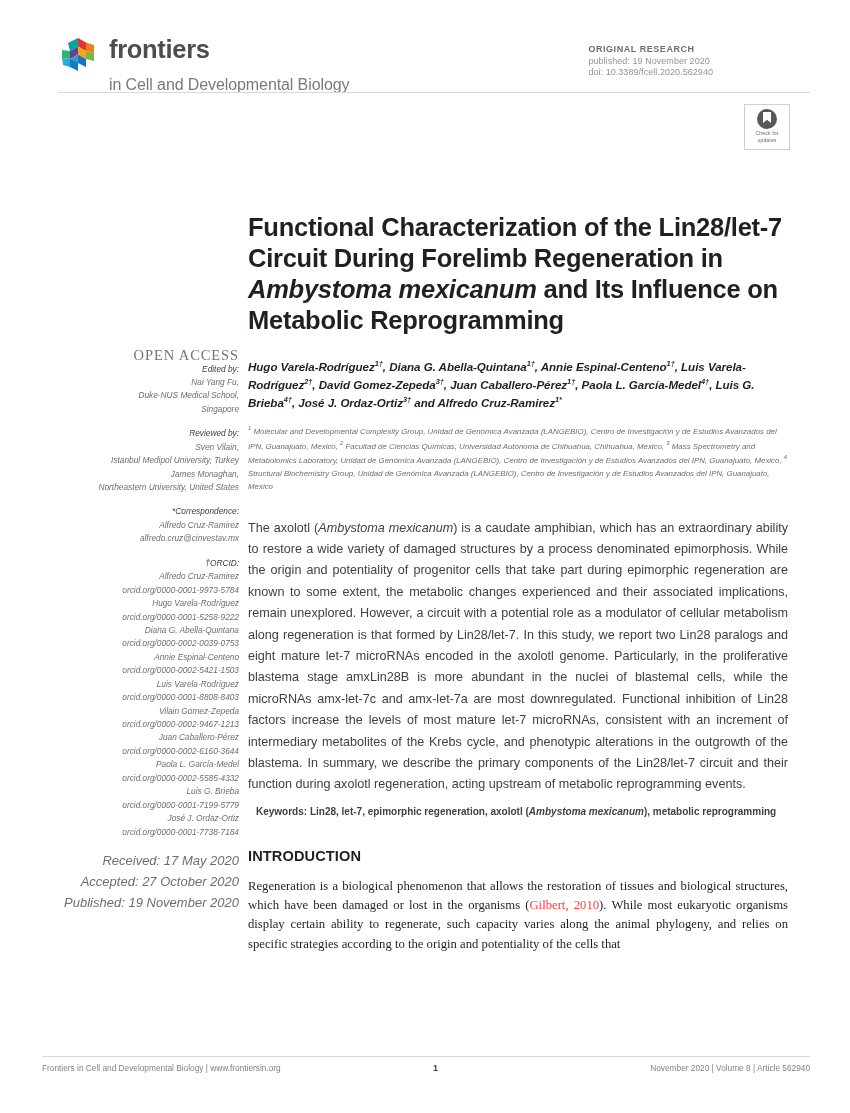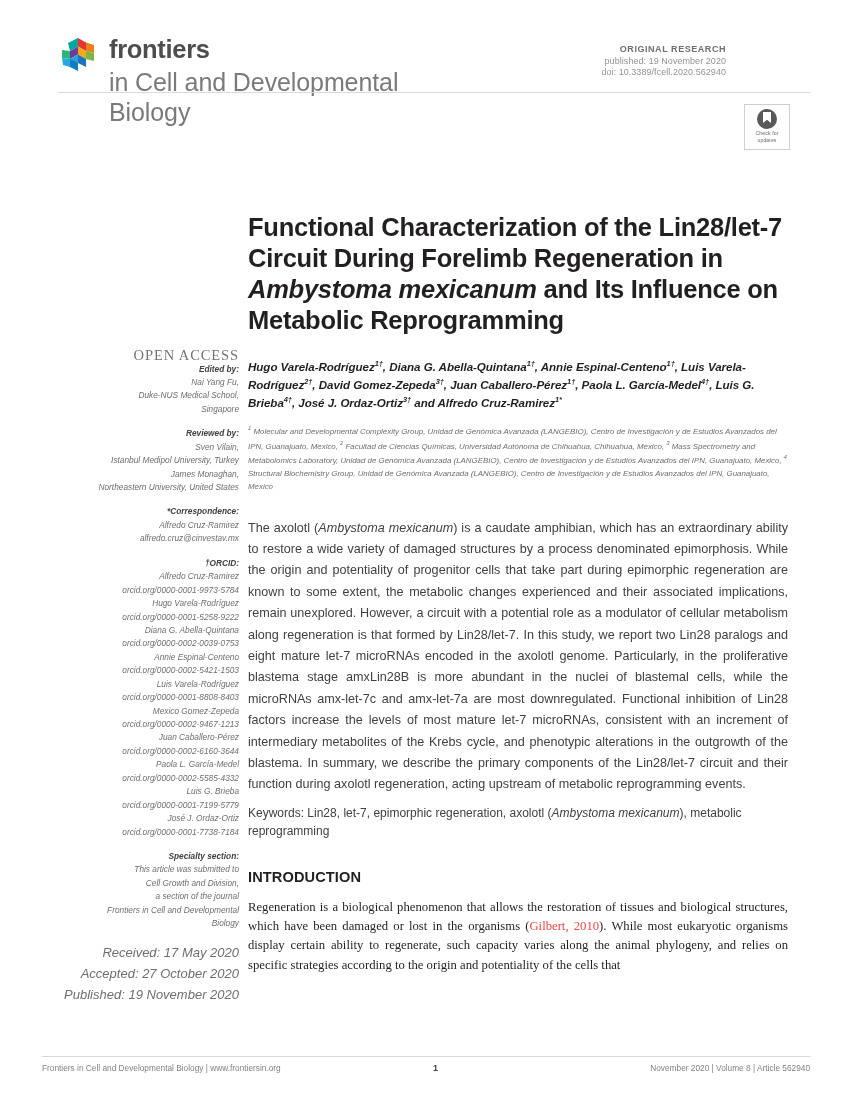--- a/index.html
+++ b/index.html
@@ -45,32 +45,32 @@
     padding-top: 3px;
   }
   .logo-frontiers {
     font-size: 25.5px;
     font-weight: bold;
     letter-spacing: -0.3px;
     color: #4d4d4d;
     line-height: 1.02;
   }
   .logo-tagline {
-    font-size: 25px;
+    font-size: 16px;
     color: #7a7a7a;
     line-height: 1.18;
     letter-spacing: -0.1px;
-    margin-top: 6px;
+    margin-top: 14px;
   }
 
   .head-right {
     position: absolute;
-    right: 42px;
+    right: 55px;
     top: 44px;
-    text-align: right;
+    text-align: left;
     line-height: 1.30;
   }
   .hr-type {
     font-size: 9px;
     font-weight: bold;
     letter-spacing: 0.55px;
     color: #6d6e71;
   }
   .hr-sub {
     font-size: 9px;
@@ -142,21 +142,21 @@
     line-height: 1;
   }
   .lc-block {
     font-size: 8.3px;
     font-style: italic;
     color: #6d6e71;
     line-height: 1.62;
     margin-bottom: 11px;
   }
   .lc-block .lbl {
-    font-weight: bold;
+    font-weight: normal;
     font-style: italic;
     color: #414042;
     display: block;
   }
   .lc-block .nm { display: block; }
   .lc-block .oid { display: block; }
   .lc-dates {
     font-size: 13px;
     font-style: italic;
     color: #6d6e71;
@@ -204,25 +204,26 @@
   .abstract {
     font-size: 12.6px;
     line-height: 1.70;
     color: #414042;
     text-align: justify;
     margin-bottom: 8px;
   }
   .abstract em { font-style: italic; }
 
   .keywords {
-    font-size: 12px;
-    font-weight: normal;
+    font-size: 10px;
+    font-weight: bold;
     color: #414042;
     line-height: 1.5;
     margin-bottom: 29px;
+    margin-left: 8px;
   }
   .keywords em { font-style: italic; }
 
   .sec-head {
     font-size: 14.6px;
     font-weight: bold;
     color: #231f20;
     letter-spacing: 0.1px;
     margin: 0 0 13px 0;
   }
@@ -339,40 +340,32 @@
       <span class="nm">Alfredo Cruz-Ramirez</span>
       <span class="oid">orcid.org/0000-0001-9973-5784</span>
       <span class="nm">Hugo Varela-Rodríguez</span>
       <span class="oid">orcid.org/0000-0001-5258-9222</span>
       <span class="nm">Diana G. Abella-Quintana</span>
       <span class="oid">orcid.org/0000-0002-0039-0753</span>
       <span class="nm">Annie Espinal-Centeno</span>
       <span class="oid">orcid.org/0000-0002-5421-1503</span>
       <span class="nm">Luis Varela-Rodríguez</span>
       <span class="oid">orcid.org/0000-0001-8808-8403</span>
-      <span class="nm">Mexico Gomez-Zepeda</span>
+      <span class="nm">Vilain Gomez-Zepeda</span>
       <span class="oid">orcid.org/0000-0002-9467-1213</span>
       <span class="nm">Juan Caballero-Pérez</span>
       <span class="oid">orcid.org/0000-0002-6160-3644</span>
       <span class="nm">Paola L. García-Medel</span>
       <span class="oid">orcid.org/0000-0002-5585-4332</span>
       <span class="nm">Luis G. Brieba</span>
       <span class="oid">orcid.org/0000-0001-7199-5779</span>
       <span class="nm">José J. Ordaz-Ortiz</span>
       <span class="oid">orcid.org/0000-0001-7738-7184</span>
     </div>
 
-    <div class="lc-block">
-      <span class="lbl">Specialty section:</span>
-      <span class="nm">This article was submitted to</span>
-      <span class="nm">Cell Growth and Division,</span>
-      <span class="nm">a section of the journal</span>
-      <span class="nm">Frontiers in Cell and Developmental</span>
-      <span class="nm">Biology</span>
-    </div>
 
     <div class="lc-dates">
       <div>
         <span class="inline-lbl">Received:</span>
         <span>17 May 2020</span>
       </div>
       <div>
         <span class="inline-lbl">Accepted:</span>
         <span>27 October 2020</span>
       </div>

